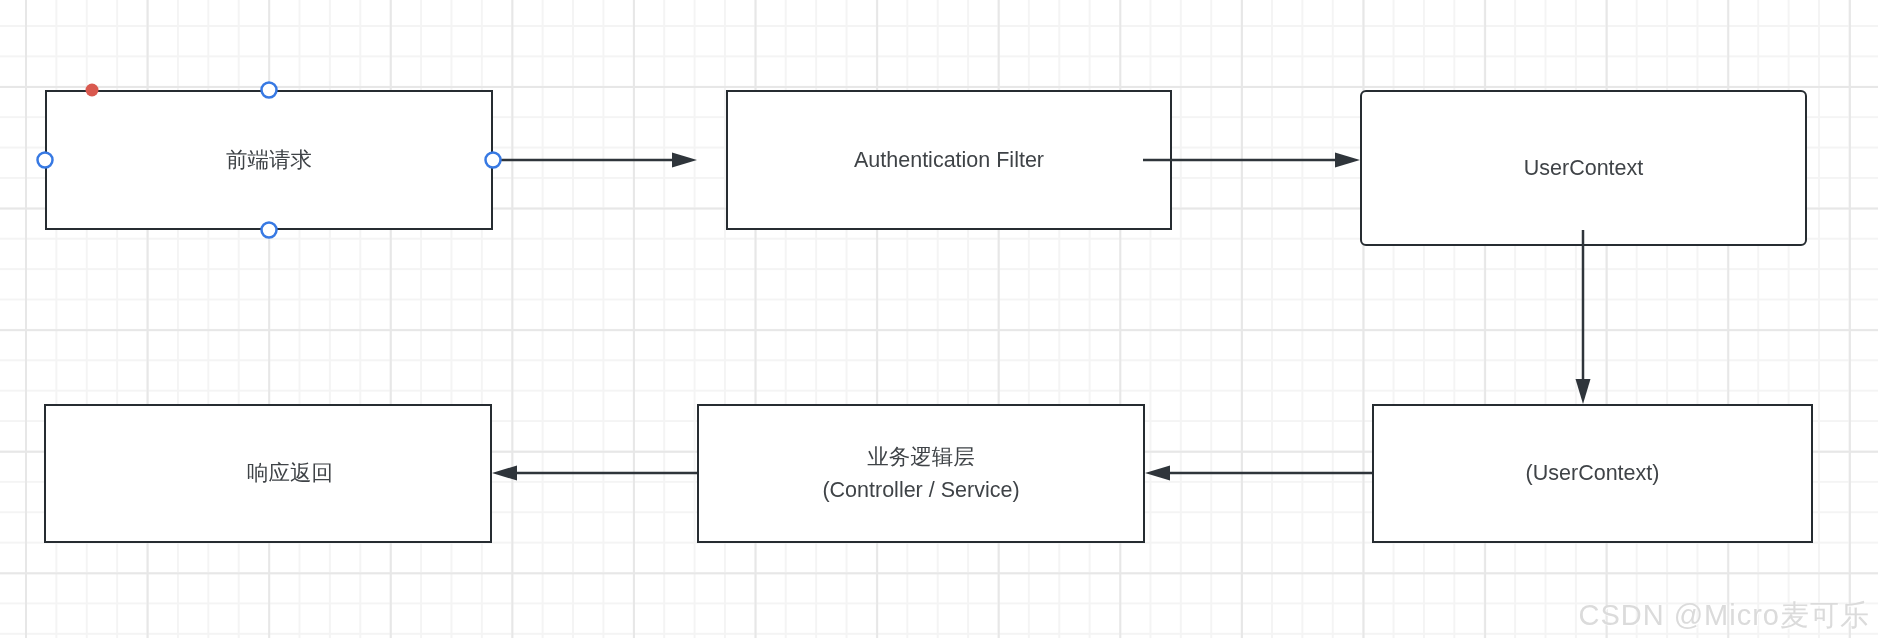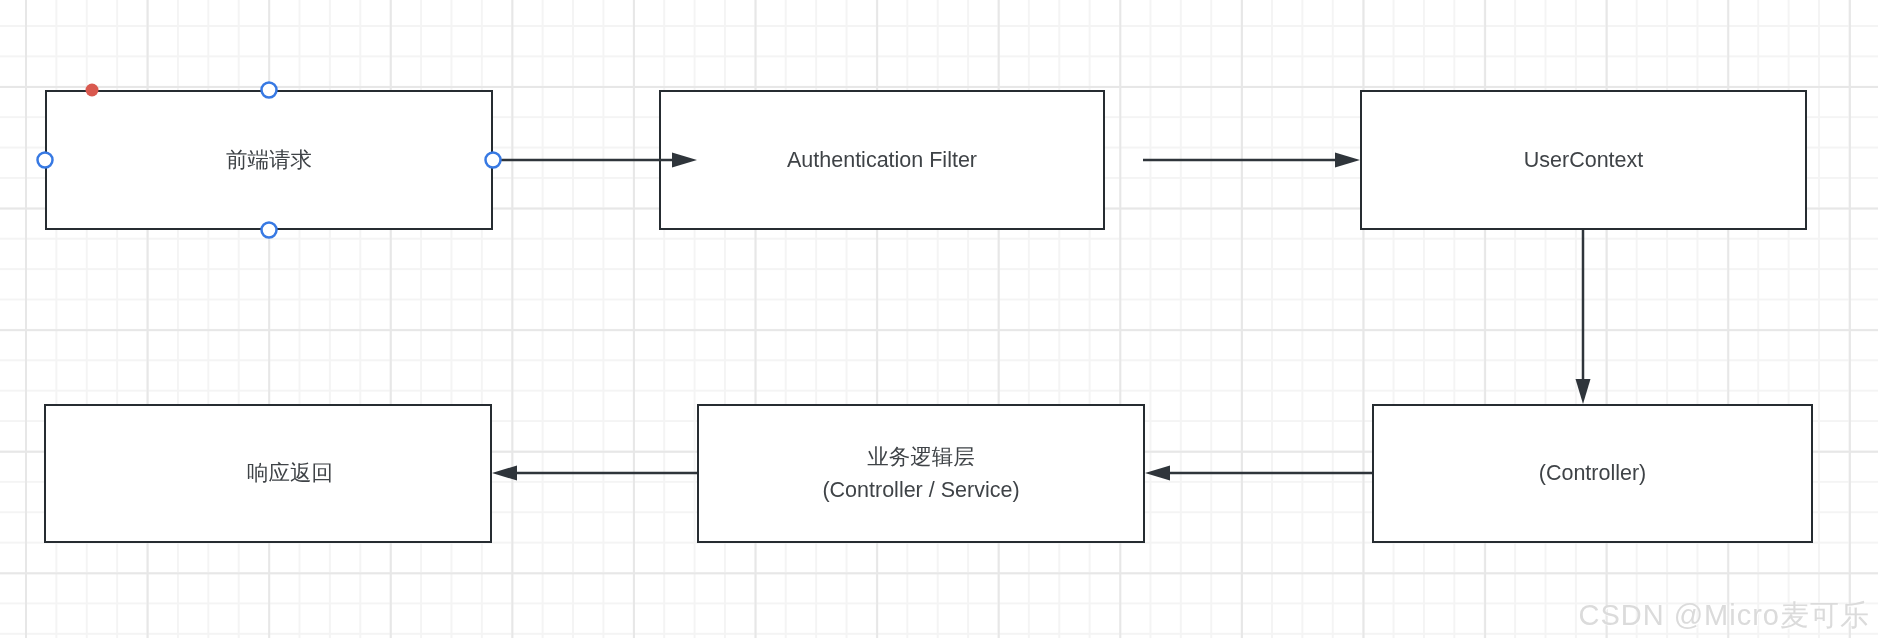--- a/index.html
+++ b/index.html
@@ -38,22 +38,22 @@
     color: #3f4347;
     font-size: 21.5px;
     line-height: 33px;
   }
   .node-line {
     white-space: pre-wrap;
   }
   .node-line:empty { display: none; }
 
   .n-frontend   { left: 45px;   top: 90px;  width: 448px; height: 140px; }
-  .n-authfilter { left: 659px;  top: 90px;  width: 446px; height: 140px; }
-  .n-usercontext{ left: 1360px; top: 90px;  width: 447px; height: 140px; }
+  .n-authfilter { left: 726px;  top: 90px;  width: 446px; height: 140px; }
+  .n-usercontext{ left: 1360px; top: 90px;  width: 447px; height: 156px; border-radius: 6px; }
   .n-holder     { left: 1372px; top: 404px; width: 441px; height: 139px; }
   .n-business   { left: 697px;  top: 404px; width: 448px; height: 139px; }
   .n-response   { left: 44px;   top: 404px; width: 448px; height: 139px; padding-left: 44px; }
 
   .overlay {
     position: absolute;
     left: 0; top: 0;
     width: 1878px;
     height: 638px;
     pointer-events: none;
@@ -98,21 +98,21 @@
 
   <div class="node n-authfilter">
     <span class="node-line">Authentication Filter</span>
   </div>
 
   <div class="node n-usercontext">
     <span class="node-line">UserContext</span>
   </div>
 
   <div class="node n-holder">
-    <span class="node-line">(Controller)</span>
+    <span class="node-line">(UserContext)</span>
   </div>
 
   <div class="node n-business">
     <span class="node-line">业务逻辑层</span>
     <span class="node-line">(Controller / Service)</span>
   </div>
 
   <div class="node n-response">
     <span class="node-line">响应返回</span>
 

